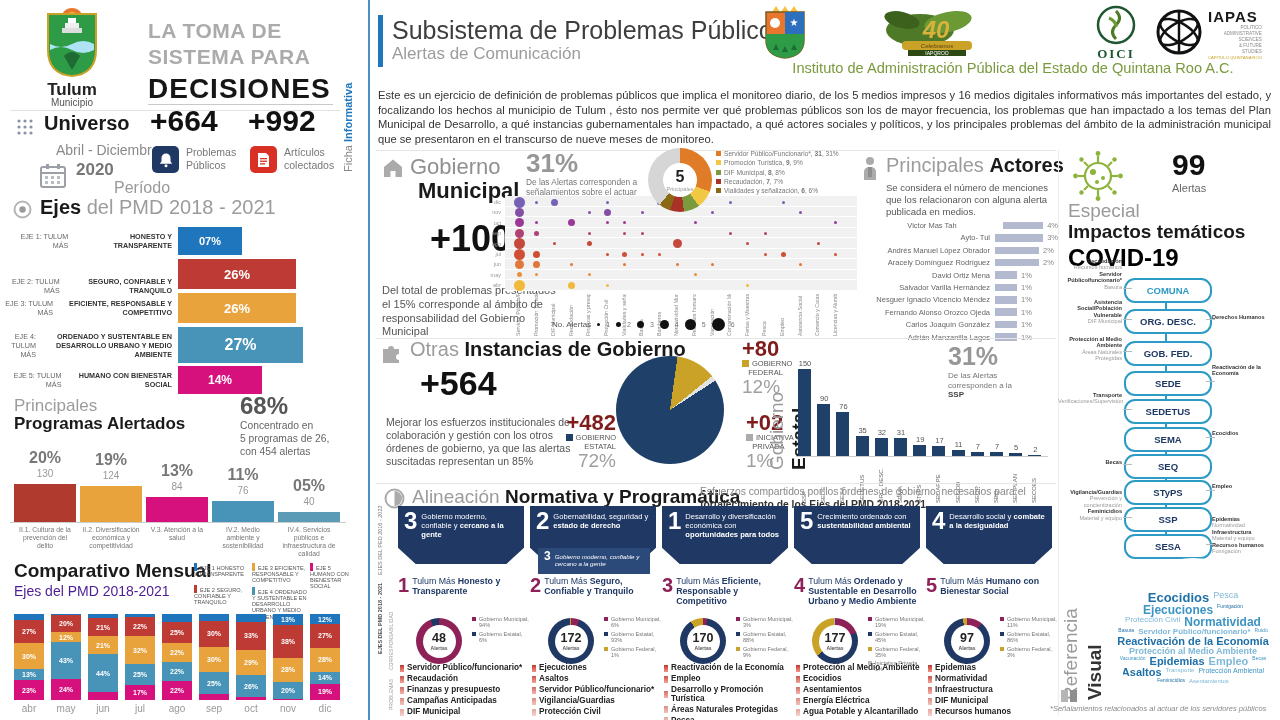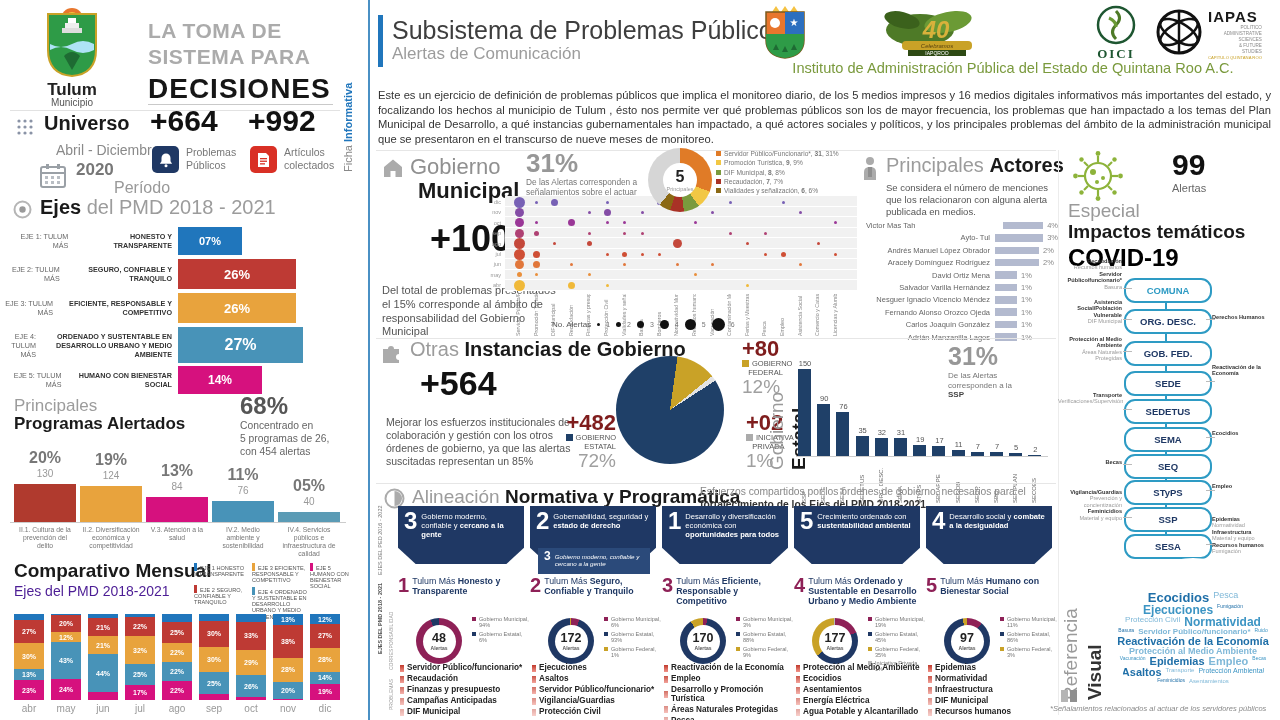--- a/index.html
+++ b/index.html
@@ -145,21 +145,21 @@
     <span class="ttl-strong">Ejes</span><span class="ttl-light"> del PMD 2018 - 2021</span>
   </div>
   <div id="ejes-bars">
       <div class="abs ejlbl" style="left: 4px; top: 224px; width: 168px; height: 34px;">
         <span>EJE 1: TULUM MÁS </span>
         <b>HONESTO Y TRANSPARENTE</b>
       </div>
       <div class="abs ejbar" style="left: 178px; top: 227px; width: 64px; height: 28px; background: rgb(32, 118, 188); font-size: 11px;">
         <span>07%</span>
       </div>
-      <div class="abs ejlbl" style="left: 4px; top: 256px; width: 168px; height: 36px;">
+      <div class="abs ejlbl" style="left: 4px; top: 268px; width: 168px; height: 36px;">
         <span>EJE 2: TULUM MÁS </span>
         <b>SEGURO, CONFIABLE Y TRANQUILO</b>
       </div>
       <div class="abs ejbar" style="left: 178px; top: 259px; width: 118px; height: 30px; background: rgb(190, 58, 52); font-size: 13px;">
         <span>26%</span>
       </div>
       <div class="abs ejlbl" style="left: 4px; top: 290px; width: 168px; height: 36px;">
         <span>EJE 3: TULUM MÁS </span>
         <b>EFICIENTE, RESPONSABLE Y COMPETITIVO</b>
       </div>
@@ -501,21 +501,21 @@
         <path d="M4,24 v-8 q0,-5 6,-5 q6,0 6,5 v8 z" fill="#ABABAB"></path>
         <rect x="8" y="11" width="4" height="10" fill="#8F8F8F"></rect>
       </svg>
   </span>
   <div class="abs" style="left:886px;top:154px;font-size:20px;">
     <span class="ttl-light">Principales </span><span class="ttl-strong">Actores</span>
   </div>
   <div class="abs" style="left:886px;top:182px;width:168px;font-size:9.5px;color:#555;line-height:1.25;">Se considera el número de menciones que los relacionaron con alguna alerta publicada en medios.</div>
   <div id="act-rows" class="abs" style="left:858px;top:221px;width:200px;">
       <div style="display: flex; align-items: center; margin-bottom: 3.4px;">
-        <div style="width: 132px; text-align: left; font-size: 7.5px; color: rgb(102, 102, 102); flex: 0 0 auto; padding-left: 8px;">Victor Mas Tah</div>
+        <div style="width: 132px; text-align: center; font-size: 7.5px; color: rgb(102, 102, 102); flex: 0 0 auto; padding-left: 8px;">Victor Mas Tah</div>
         <div style="width: 88px; height: 7.5px; background: rgb(179, 186, 207); margin: 0px 4px 0px 5px;"></div>
         <div style="font-size: 7.5px; color: rgb(136, 136, 136);">4%</div>
       </div>
       <div style="display: flex; align-items: center; margin-bottom: 3.4px;">
         <div style="width: 132px; text-align: right; font-size: 7.5px; color: rgb(102, 102, 102); flex: 0 0 auto;">Ayto- Tul</div>
         <div style="width: 66px; height: 7.5px; background: rgb(179, 186, 207); margin: 0px 4px 0px 5px;"></div>
         <div style="font-size: 7.5px; color: rgb(136, 136, 136);">3%</div>
       </div>
       <div style="display: flex; align-items: center; margin-bottom: 3.4px;">
         <div style="width: 132px; text-align: right; font-size: 7.5px; color: rgb(102, 102, 102); flex: 0 0 auto;">Andrés Manuel López Obrador</div>

